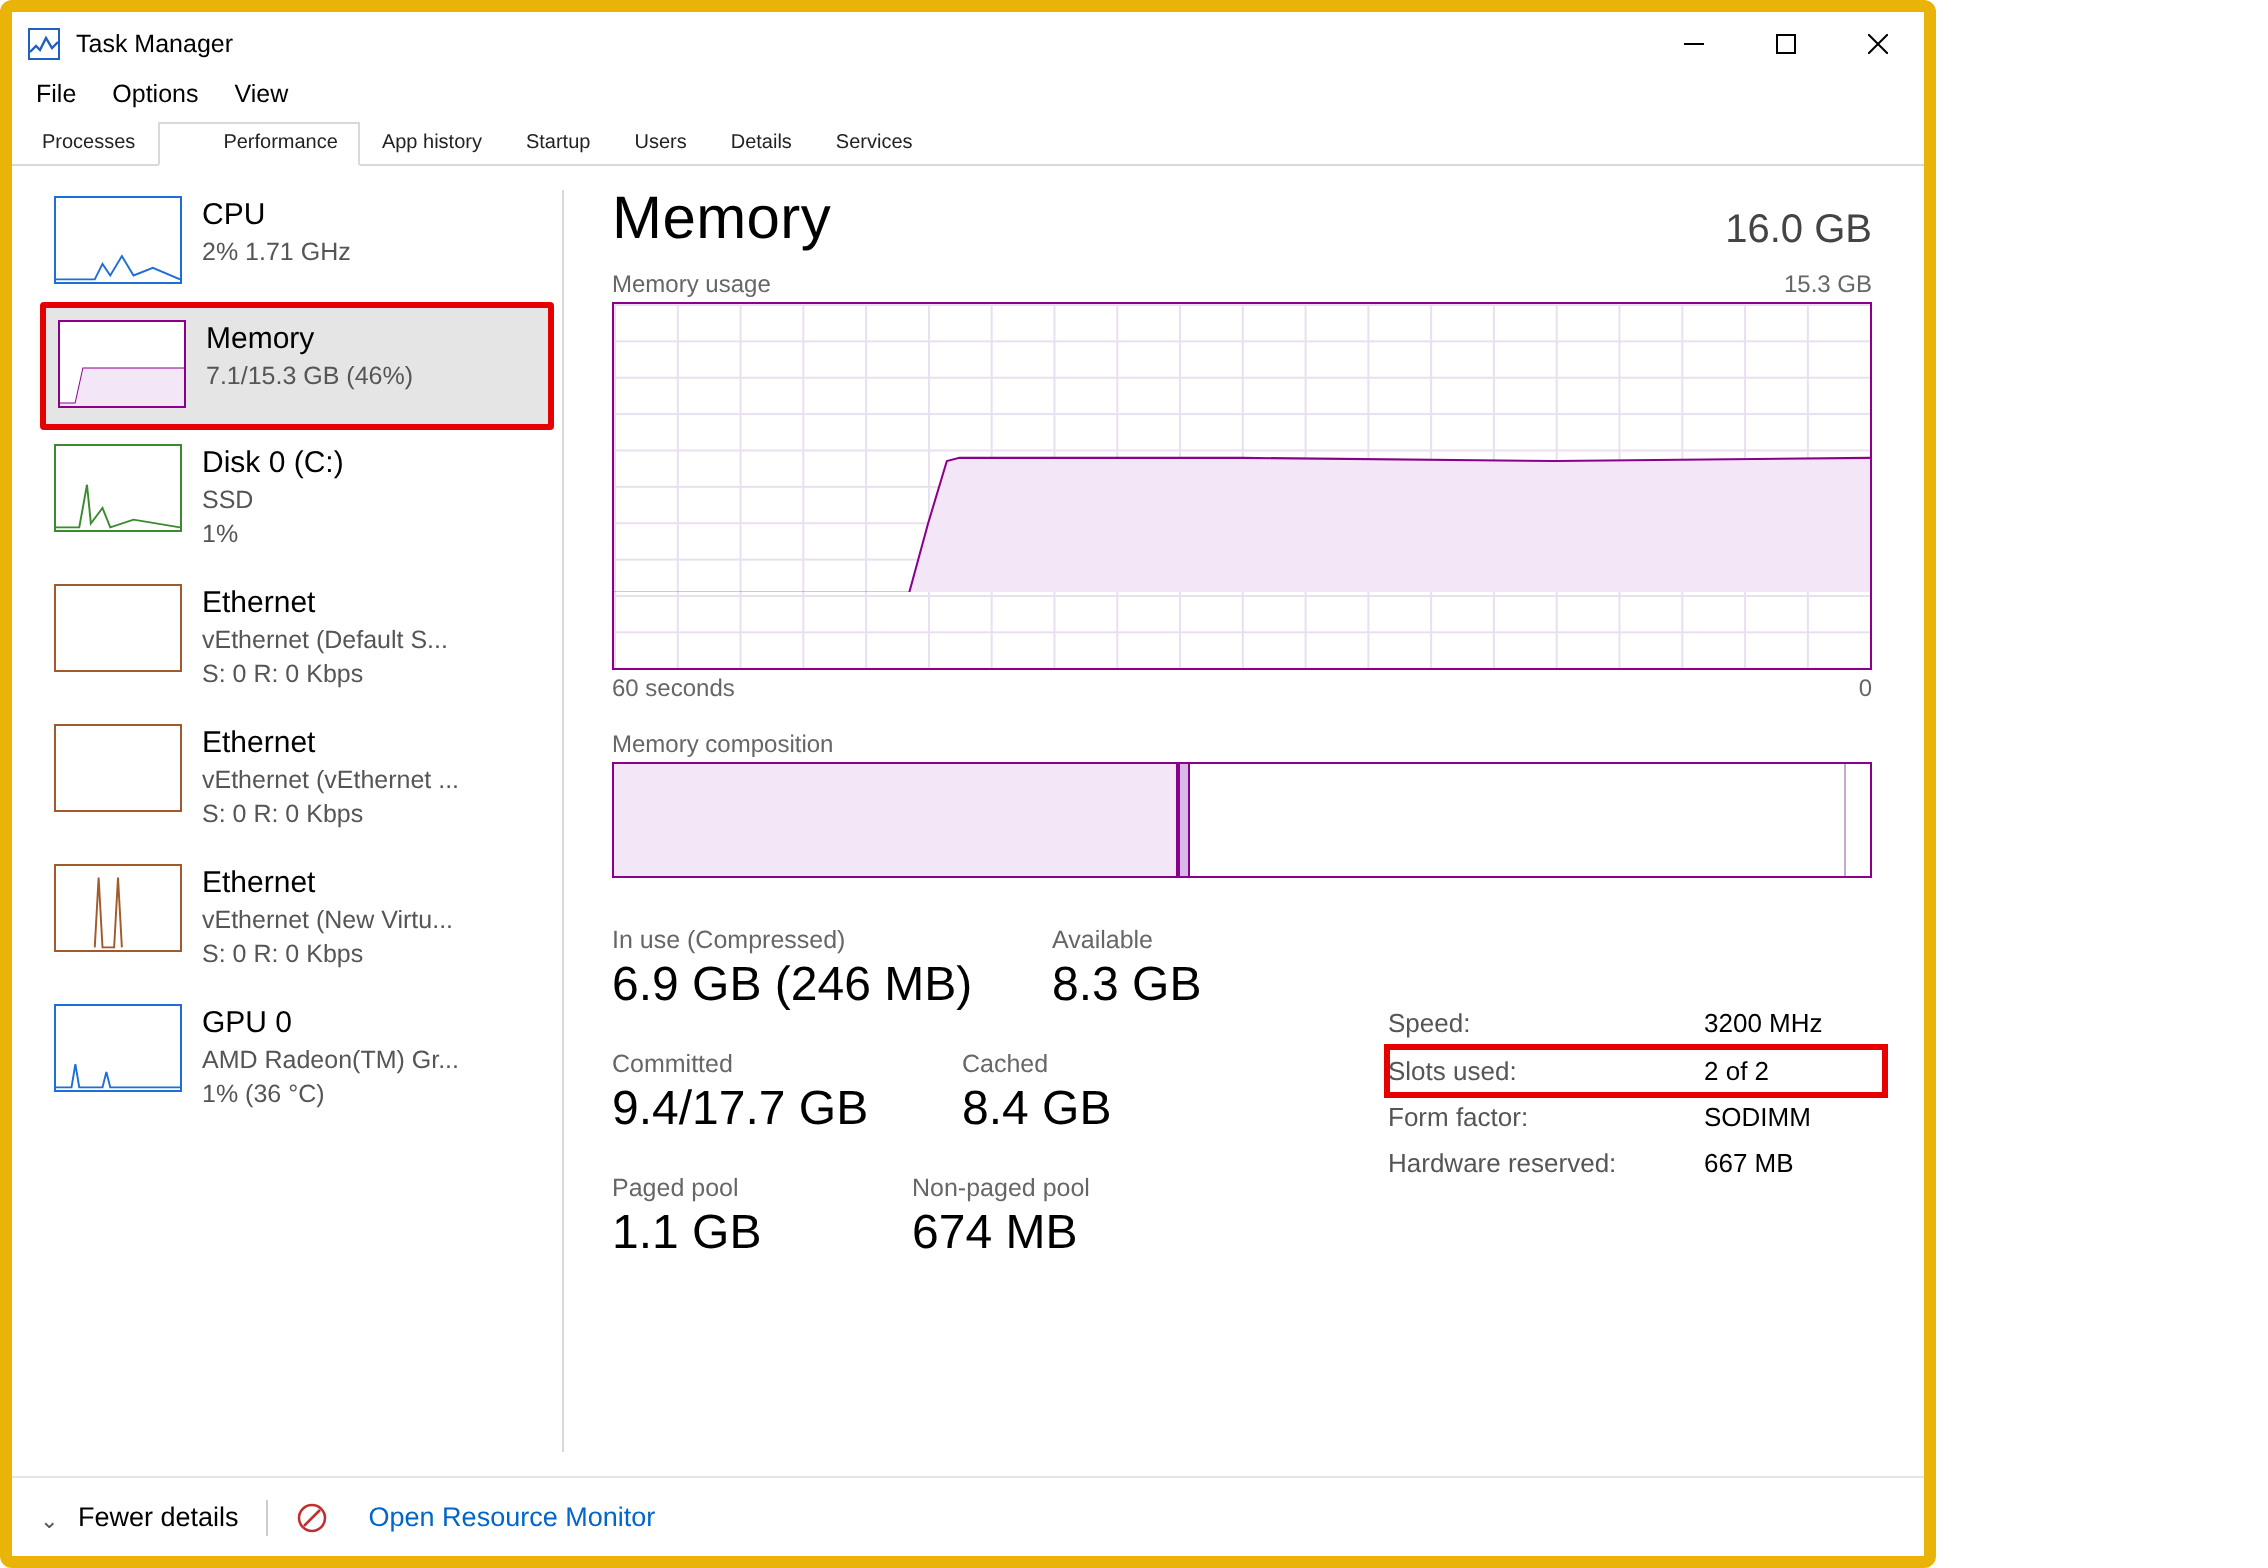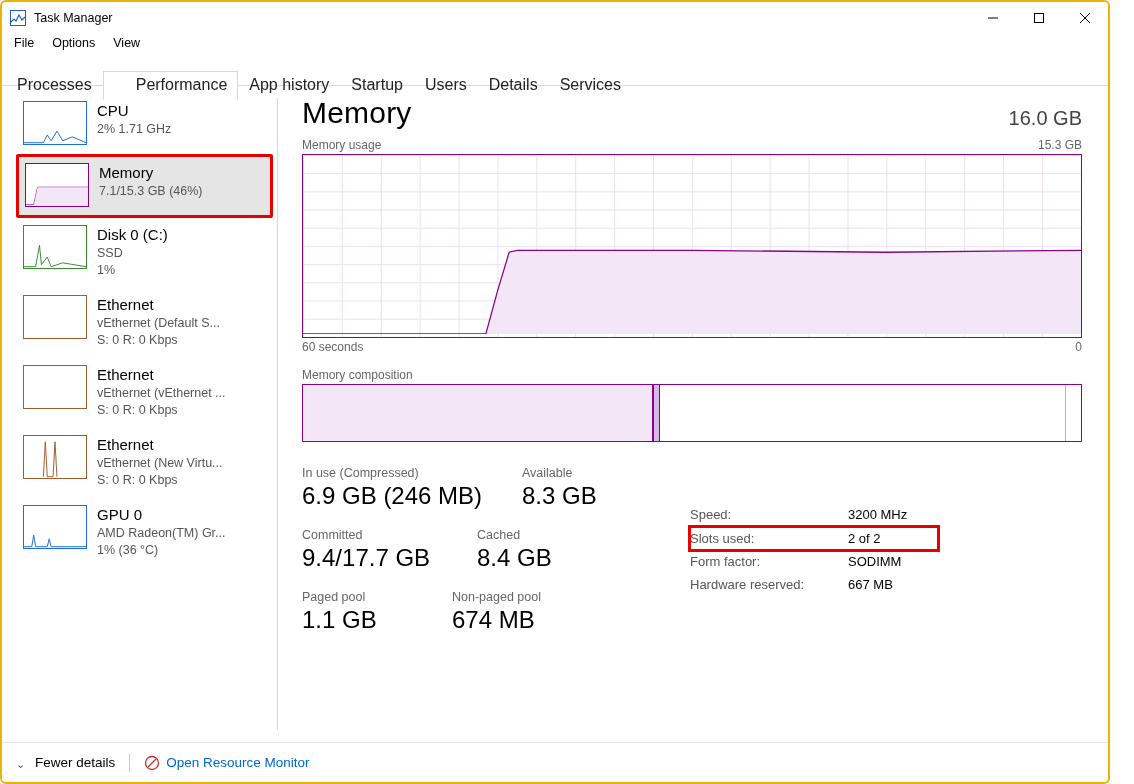--- a/index.html
+++ b/index.html
@@ -1,30 +1,30 @@
 <!DOCTYPE html>
 <html><head>
 <meta charset="utf-8">
 <style>
   * { box-sizing: border-box; margin: 0; padding: 0; font-family: "Segoe UI", Arial, sans-serif; }
   html, body { width: 1134px; height: 784px; background: #fff; color: #000; overflow: hidden; }
-  .window { width: 1110px; height: 784px; border: 2px solid #eab308; display: flex; flex-direction: column; border-radius: 6px; overflow: hidden; }
+  .window { width: 968px; height: 784px; border: 6px solid #eab308; display: flex; flex-direction: column; border-radius: 6px; overflow: hidden; }
   
   .titlebar { height: 32px; display: flex; align-items: center; padding: 0 0 0 8px; }
   .titlebar .app-icon { width: 16px; height: 16px; margin-right: 8px; }
   .titlebar .title { font-size: 12.5px; flex: 0 0 auto; }
   .titlebar .spacer { flex: 1; }
   .winbtn { width: 46px; height: 32px; display:flex; align-items:center; justify-content:center; }
   .winbtn svg { stroke:#000; }
   
   .menubar { height: 22px; display:flex; align-items:flex-start; padding: 0 4px 2px 4px; gap: 2px;}
   .menuitem { font-size: 12.5px; padding: 2px 8px; }
   
   .tabbar { display:flex; border-bottom: 1px solid #d9d9d9; padding: 0 4px; }
-  .tab { font-size: 16px; padding: 4px 10px 5px 10px; border: 1px solid transparent; position:relative; top:15px; color:#222;}
+  .tab { font-size: 10px; padding: 4px 10px 5px 10px; border: 1px solid transparent; position:relative; top:1px; color:#222;}
   .tab.active { border: 1px solid #d9d9d9; border-bottom: 1px solid #fff; background:#fff;padding-left:32px; }
   
   .body { flex:1; display:flex; overflow:hidden; }
   .sidebar { width: 275px; padding: 8px 4px 8px 14px; overflow-y:auto; }
   .side-item { display:flex; align-items:flex-start; padding: 6px 6px 8px 6px; gap: 10px; border:1px solid transparent; }
   .side-item.highlight { border: 3px solid #e60000; background:#e5e5e5; border-radius:2px; }
   .thumb { width: 64px; height: 44px; border: 1px solid #999; background:#fff; flex-shrink:0; position:relative; overflow:hidden;}
   .side-texts { display:flex; flex-direction:column; line-height:1.35; min-width:0; }
   .side-title { font-size: 15px; font-weight: 400; white-space:nowrap; overflow:hidden; text-overflow:ellipsis; max-width:170px;}
   .side-sub { font-size: 12.5px; color:#555; white-space:nowrap; overflow:hidden; text-overflow:ellipsis; max-width:170px;}
@@ -48,21 +48,21 @@
   .stat .lbl { font-size:12.5px; color:#666; margin-bottom:2px;}
   .stat .val-big { font-size: 24px; font-weight:400; white-space: nowrap;}
   .kv-table { font-size:13px; }
   .kv-table .kv { display:flex; gap: 18px; line-height:1.8;}
   .kv .k { width: 140px; color:#555;}
   .kv .v { width: 90px;}
   .kv.highlight { outline: 3px solid #e60000; outline-offset: -1px;}
   
   .footer { height: 40px; border-top:1px solid #e5e5e5; display:flex; align-items:center; padding: 0 14px; gap:14px; font-size:13.5px;}
   .footer .chev { transform: rotate(180deg); display:inline-block; font-size:11px; margin-right:6px; color:#555;}
-  .footer .link { color:#0066cc; display:flex; align-items:center; gap:6px;}
+  .footer .link { color:#0066cc; display:flex; align-items:center; gap:20px;}
   .footer .sep { width:1px; height:18px; background:#ccc; }
 </style>
 </head>
 <body>
 
 <div class="window">
 
   <div class="titlebar">
     <svg class="app-icon" viewBox="0 0 16 16">
       <rect x="0.5" y="0.5" width="15" height="15" fill="none" stroke="#2060c0"></rect>

